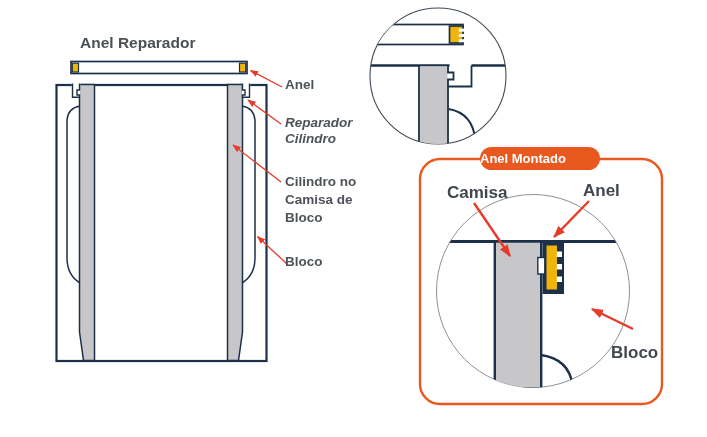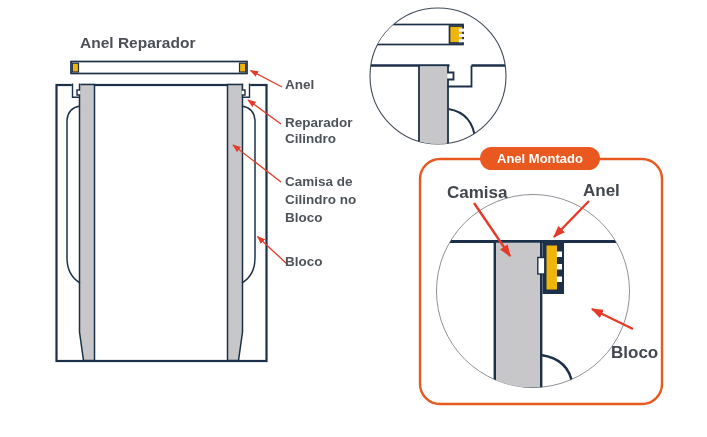--- a/index.html
+++ b/index.html
@@ -17,21 +17,21 @@
     position:absolute;left:80px;top:34px;width:160px;text-align:left;
     font-weight:bold;font-size:15.5px;color:#4c5056;
   }
   .m-lbl{
     position:absolute;font-weight:bold;font-size:17px;color:#42474e;
     white-space:nowrap;
   }
   .badge{
     position:absolute;left:480px;top:147px;width:120px;height:23px;
     background:#e8581f;border-radius:12px;color:#ffffff;font-weight:bold;
-    font-size:13px;text-align:center;line-height:23px;
+    font-size:13px;text-align:left;line-height:23px;
   }
 </style>
 </head>
 <body>
 
 <div id="canvas">
 
   <svg width="707" height="437" viewBox="0 0 707 437">
     <defs>
       <marker id="ah-s" markerUnits="userSpaceOnUse" markerWidth="9" markerHeight="7" refX="7.6" refY="3.2" orient="auto">
@@ -129,28 +129,28 @@
         <line x1="589" y1="201" x2="554" y2="237" marker-end="url(#ah-l)"></line>
         <line x1="633" y1="329" x2="592" y2="309" marker-end="url(#ah-l)"></line>
       </g>
     </g>
   </svg>
 
   <div class="title">Anel Reparador</div>
 
   <div class="lbl" style="left:285px;top:77px;">Anel</div>
 
-  <div class="lbl" style="left:285px;top:115px;">
+  <div class="lbl" style="left:285px;top:115px;font-style:italic;">
     <div>Reparador</div>
     <div>Cilindro</div>
   </div>
 
   <div class="lbl lbl3" style="left:285px;top:173px;">
+    <div>Cilindro no</div>
     <div>Camisa de</div>
-    <div>Cilindro no</div>
     <div>Bloco</div>
   </div>
 
   <div class="lbl" style="left:285px;top:254px;">Bloco</div>
 
   <div class="badge">Anel Montado</div>
 
   <div class="m-lbl" style="left:447px;top:183px;">Camisa</div>
   <div class="m-lbl" style="left:583px;top:181px;">Anel</div>
   <div class="m-lbl" style="left:611px;top:343px;">Bloco</div>

